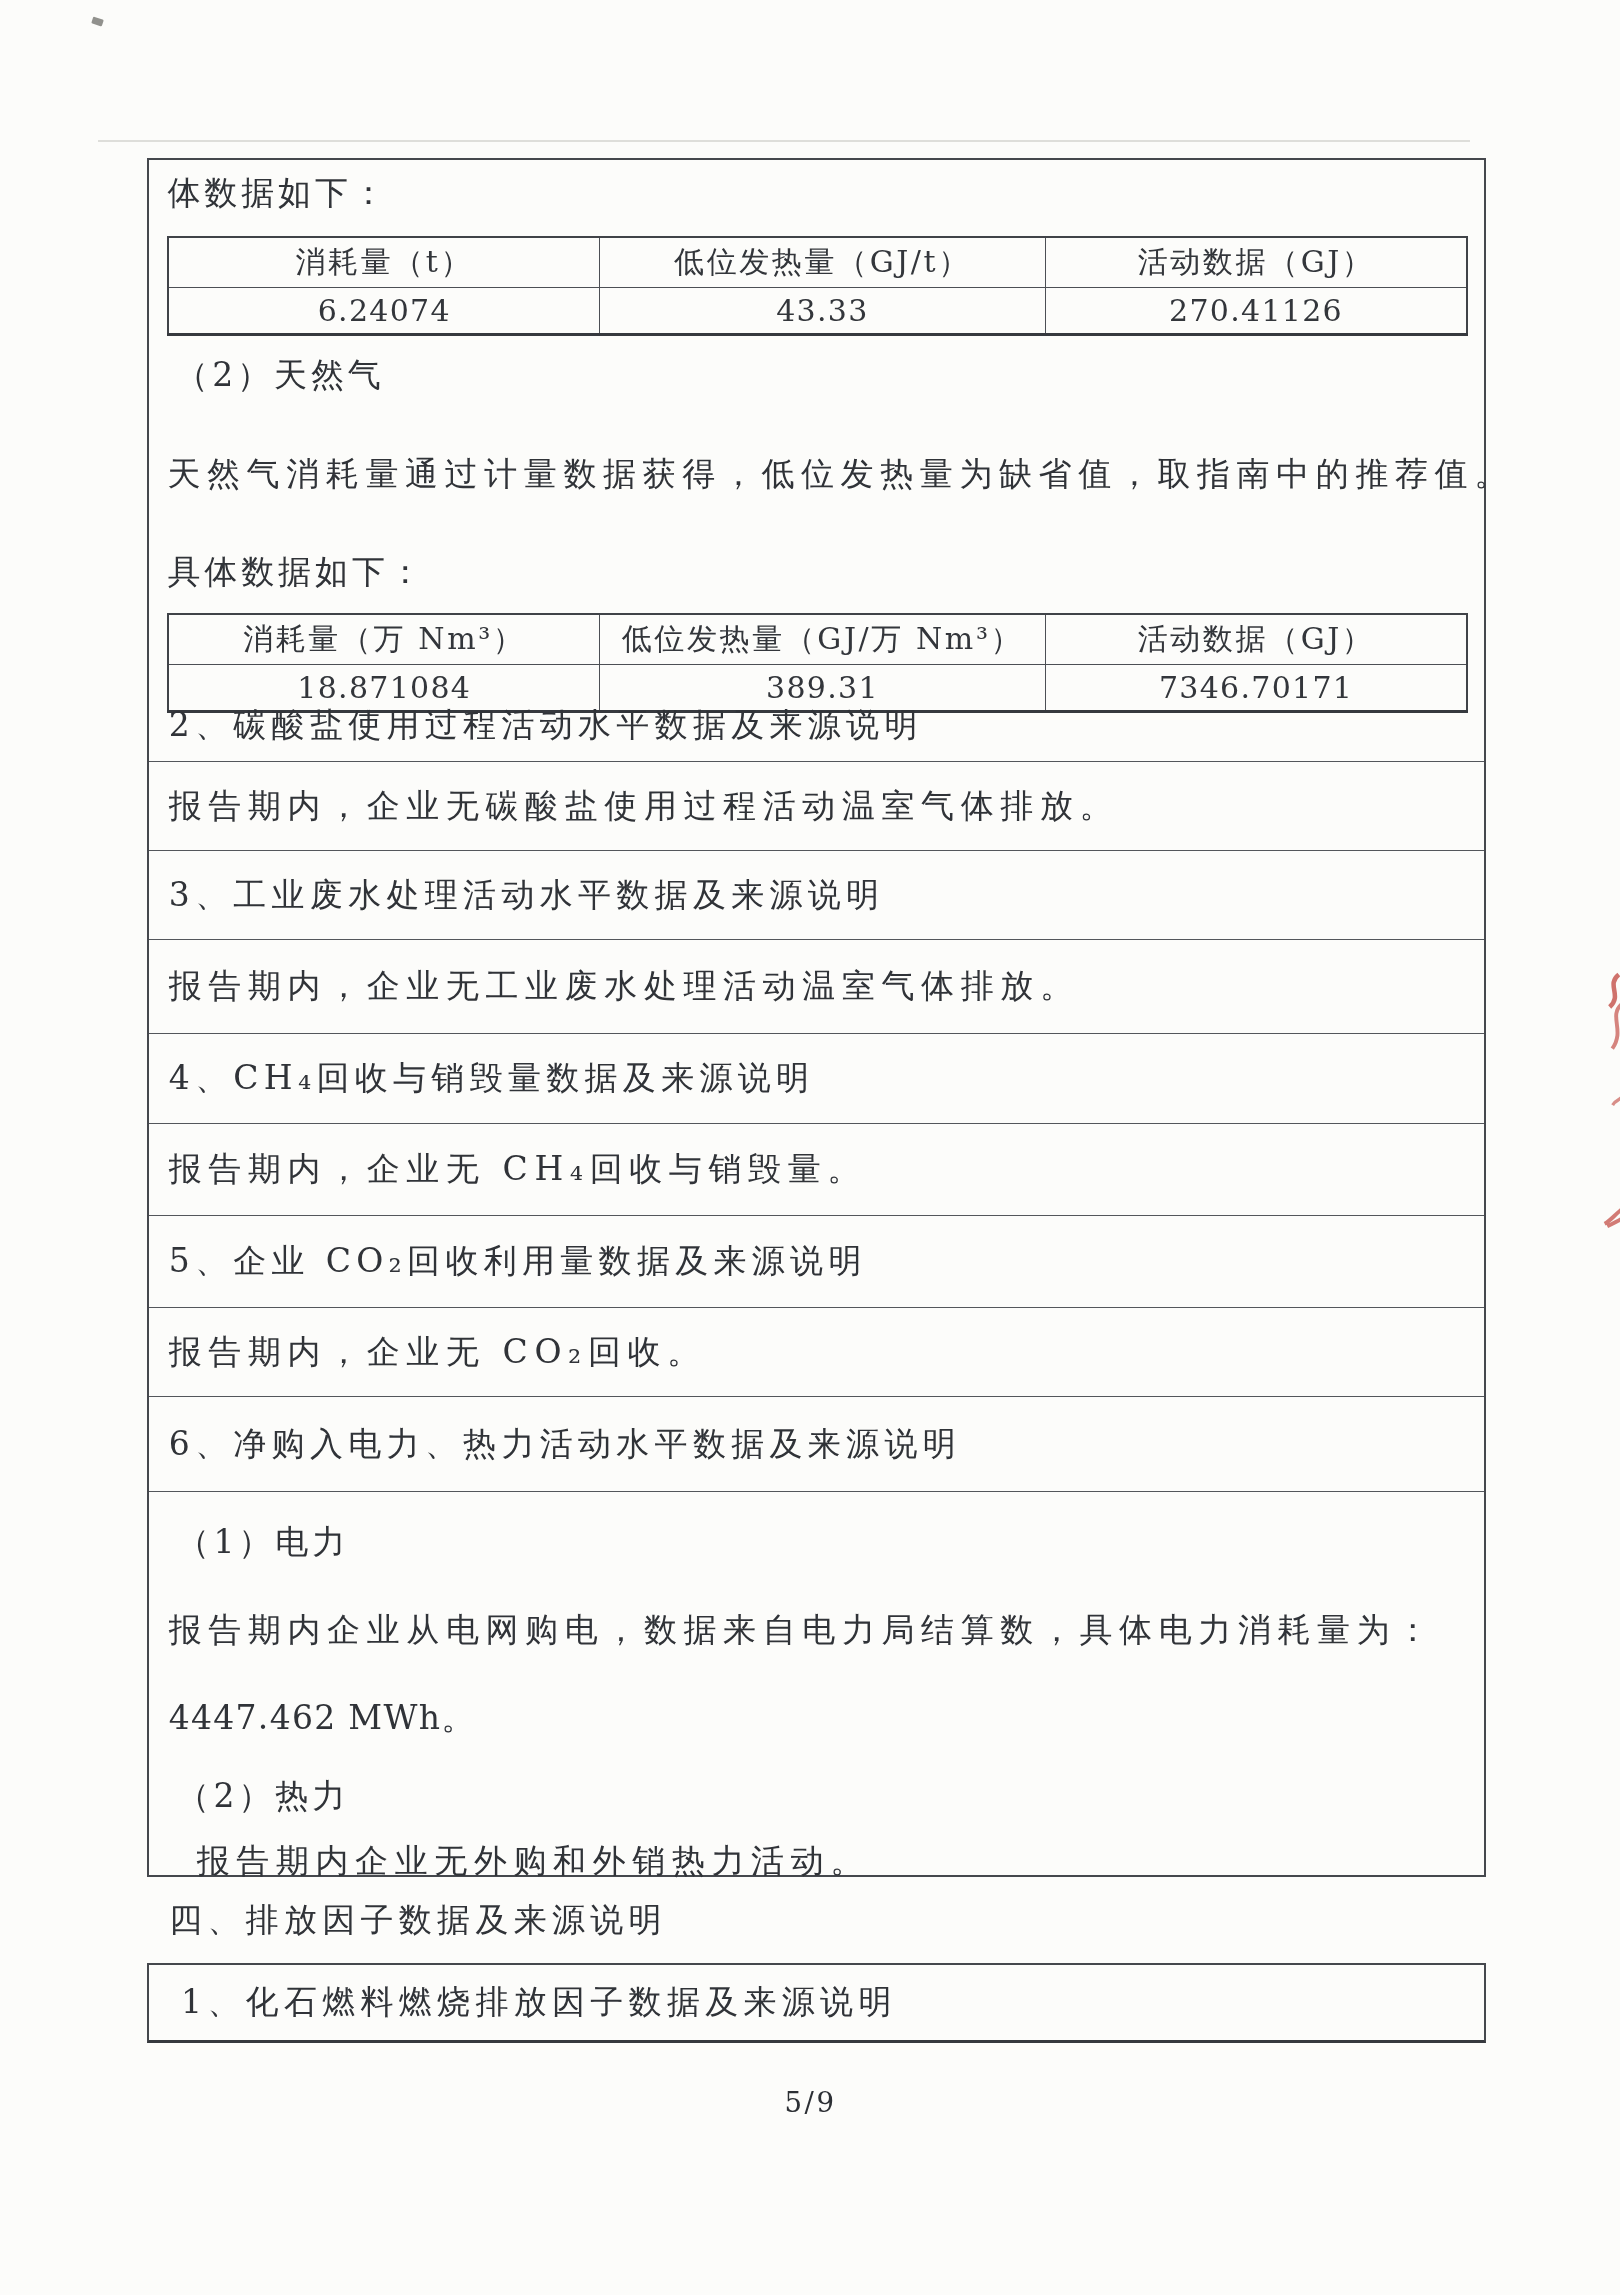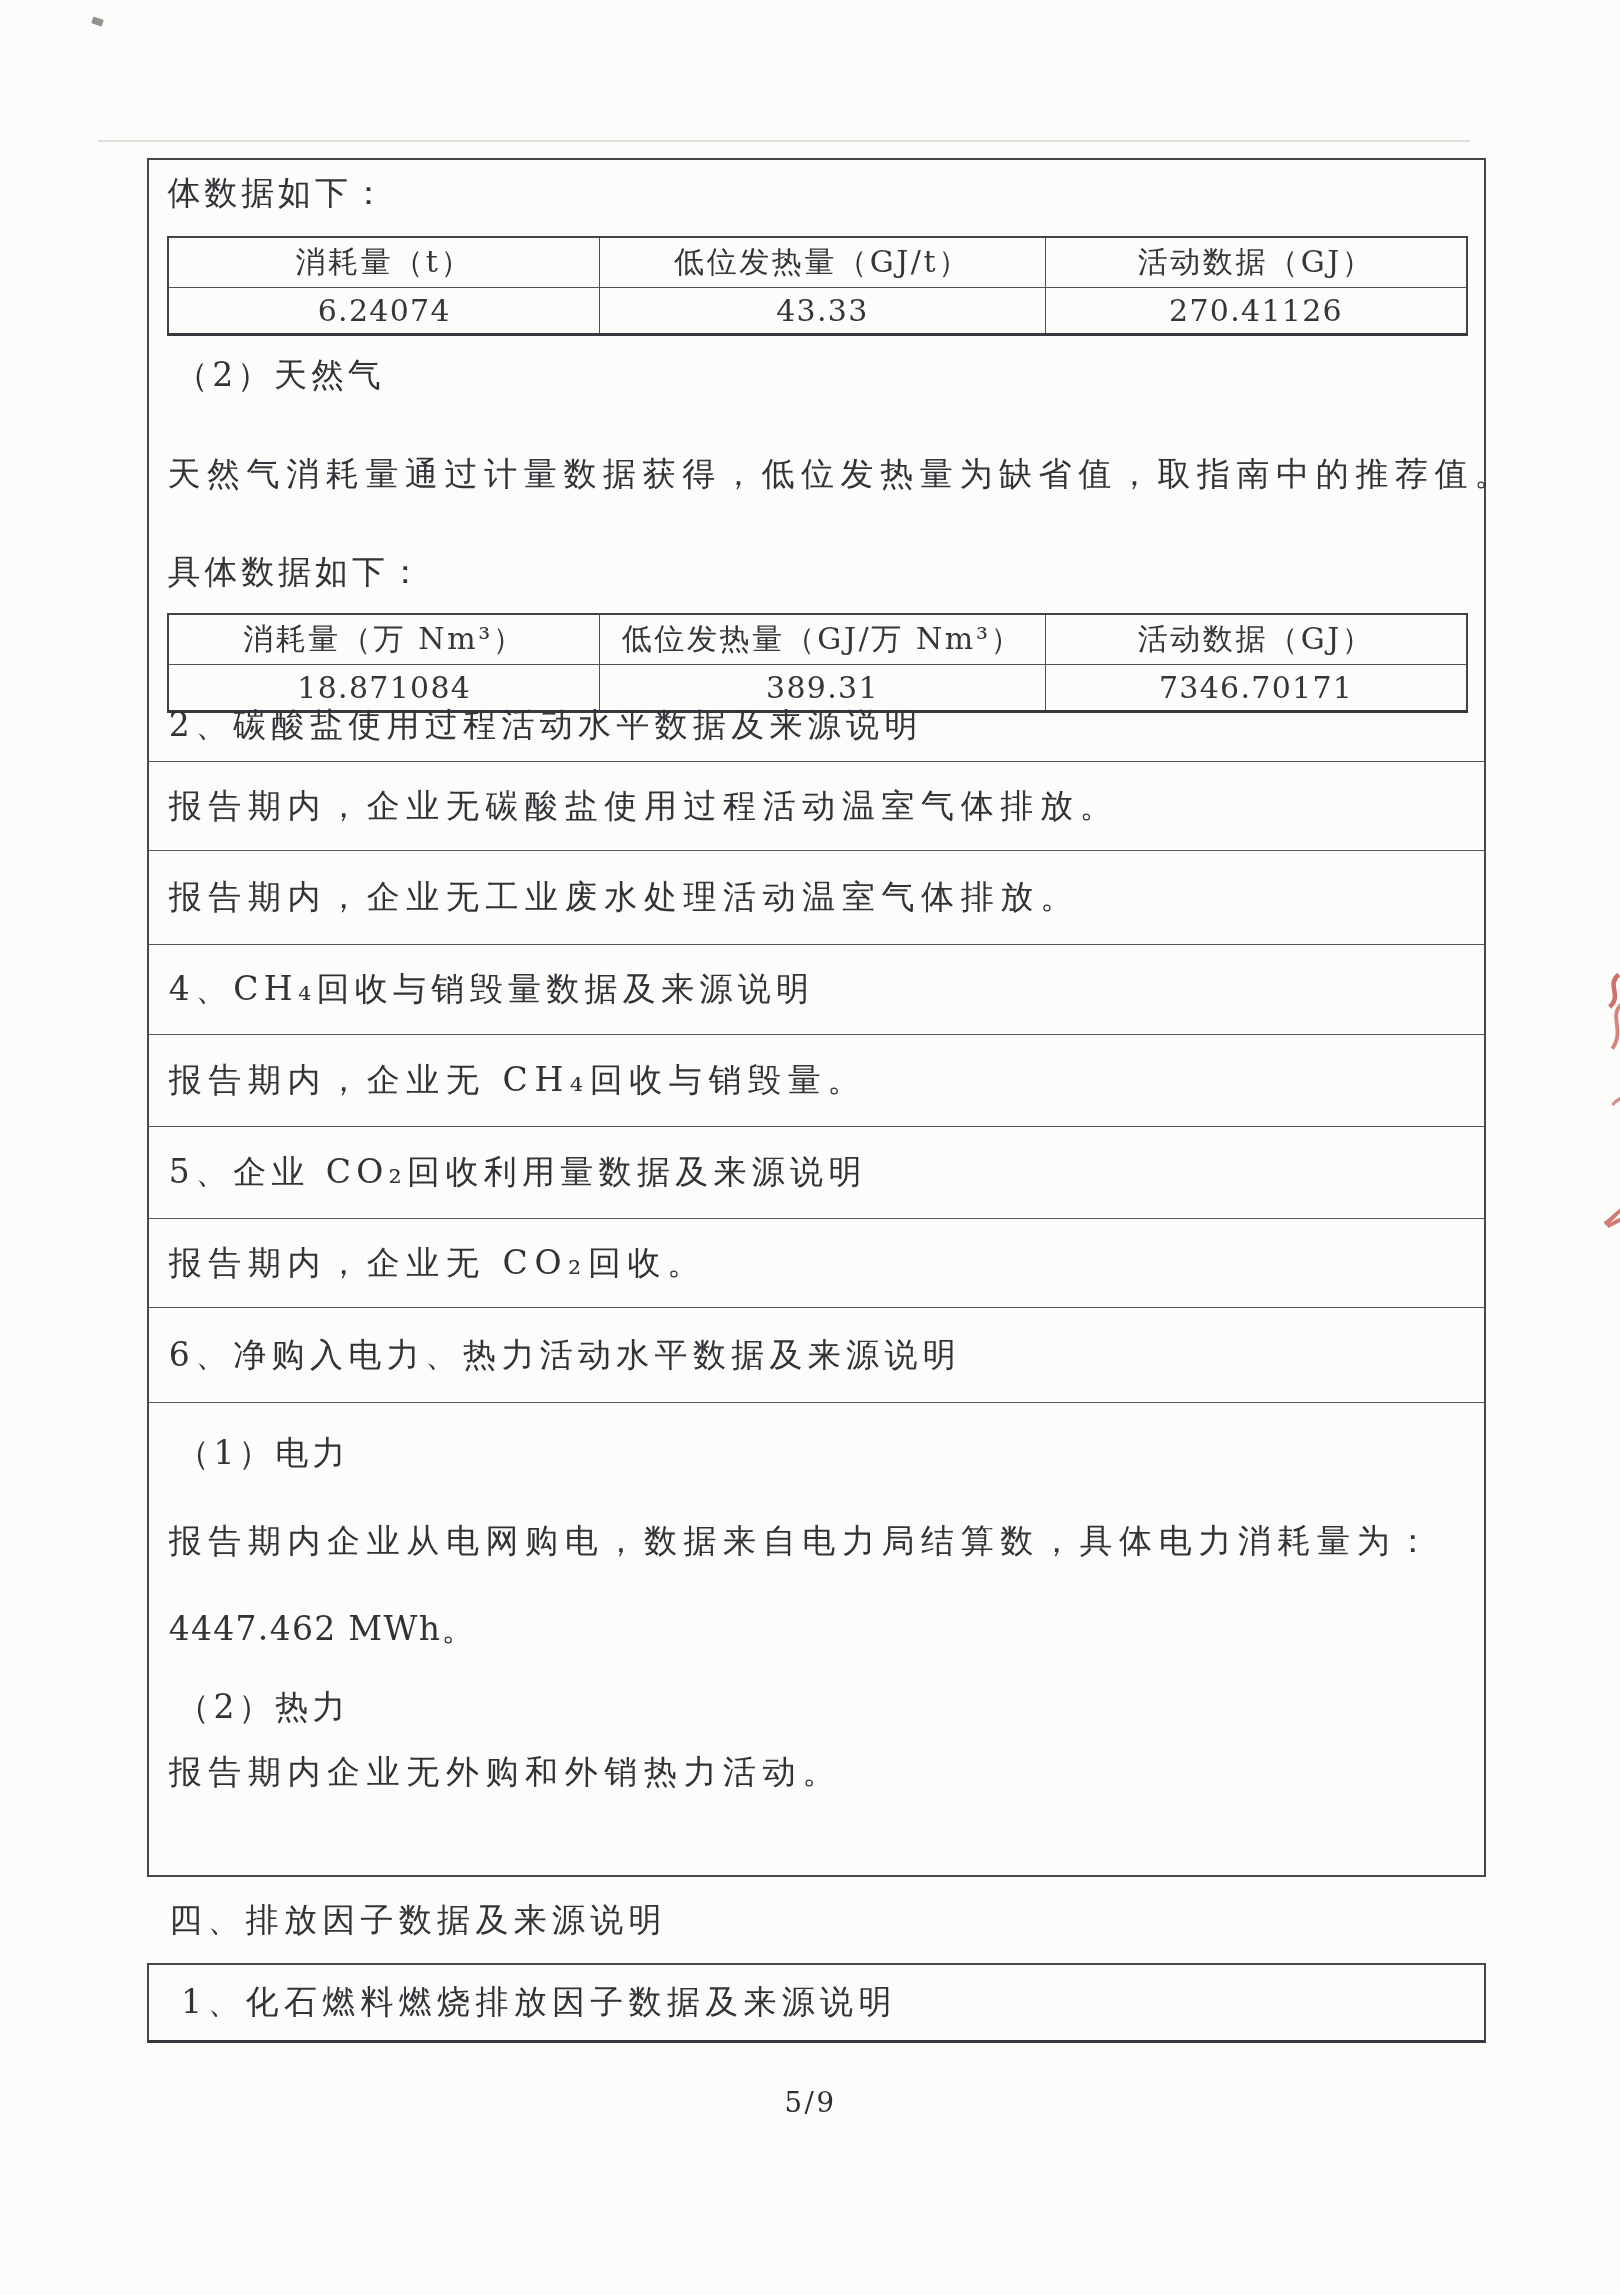--- a/index.html
+++ b/index.html
@@ -111,33 +111,34 @@
             <td>18.871084</td>
             <td>389.31</td>
             <td>7346.70171</td>
           </tr>
         </tbody>
       </table>
     </div>
 
     <div class="srow" style="height:72px;">2、碳酸盐使用过程活动水平数据及来源说明</div>
     <div class="srow para" style="height:89px;">报告期内，企业无碳酸盐使用过程活动温室气体排放。</div>
+    <div class="srow" style="height:89px;">3、工业废水处理活动水平数据及来源说明</div>
     <div class="srow para" style="height:94px;">报告期内，企业无工业废水处理活动温室气体排放。</div>
     <div class="srow" style="height:90px;">4、CH₄回收与销毁量数据及来源说明</div>
     <div class="srow para" style="height:92px;">报告期内，企业无 CH₄回收与销毁量。</div>
     <div class="srow" style="height:92px;">5、企业 CO₂回收利用量数据及来源说明</div>
     <div class="srow para" style="height:89px;">报告期内，企业无 CO₂回收。</div>
     <div class="srow" style="height:95px;">6、净购入电力、热力活动水平数据及来源说明</div>
 
     <div class="rowK">
       <div class="txt indent" style="margin-top:29.5px;">（1）电力</div>
       <div class="txt para" style="margin-top:49px;">报告期内企业从电网购电，数据来自电力局结算数，具体电力消耗量为：</div>
       <div class="txt" style="margin-top:49px;letter-spacing:1.3px;">4447.462 MWh。</div>
       <div class="txt indent" style="margin-top:39px;">（2）热力</div>
-      <div class="txt para" style="margin-top:26px;">报告期内企业无外购和外销热力活动。</div>
+      <div class="txt para" style="margin-top:26px;margin-left:28px;">报告期内企业无外购和外销热力活动。</div>
     </div>
 
   </div>
 
   <div class="sec4">四、排放因子数据及来源说明</div>
 
   <div class="box2">
     <span>1、化石燃料燃烧排放因子数据及来源说明</span>
   </div>
 

